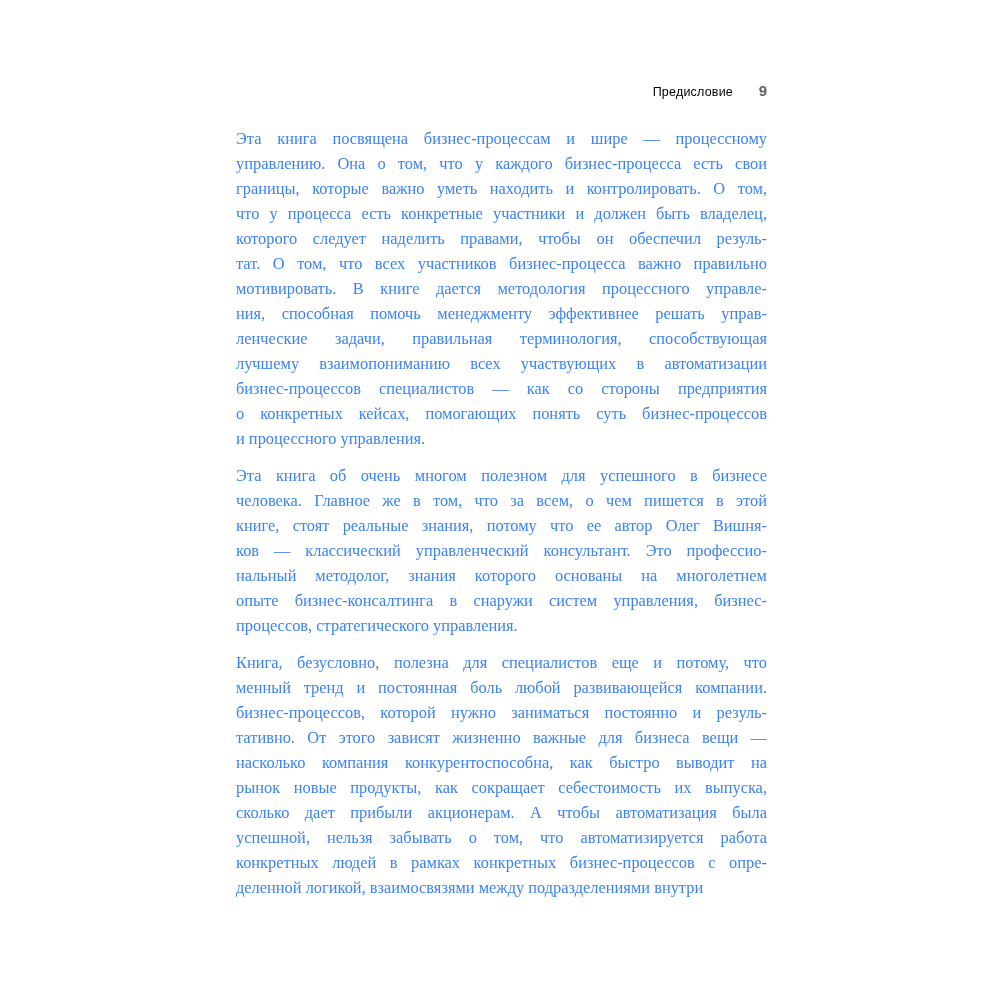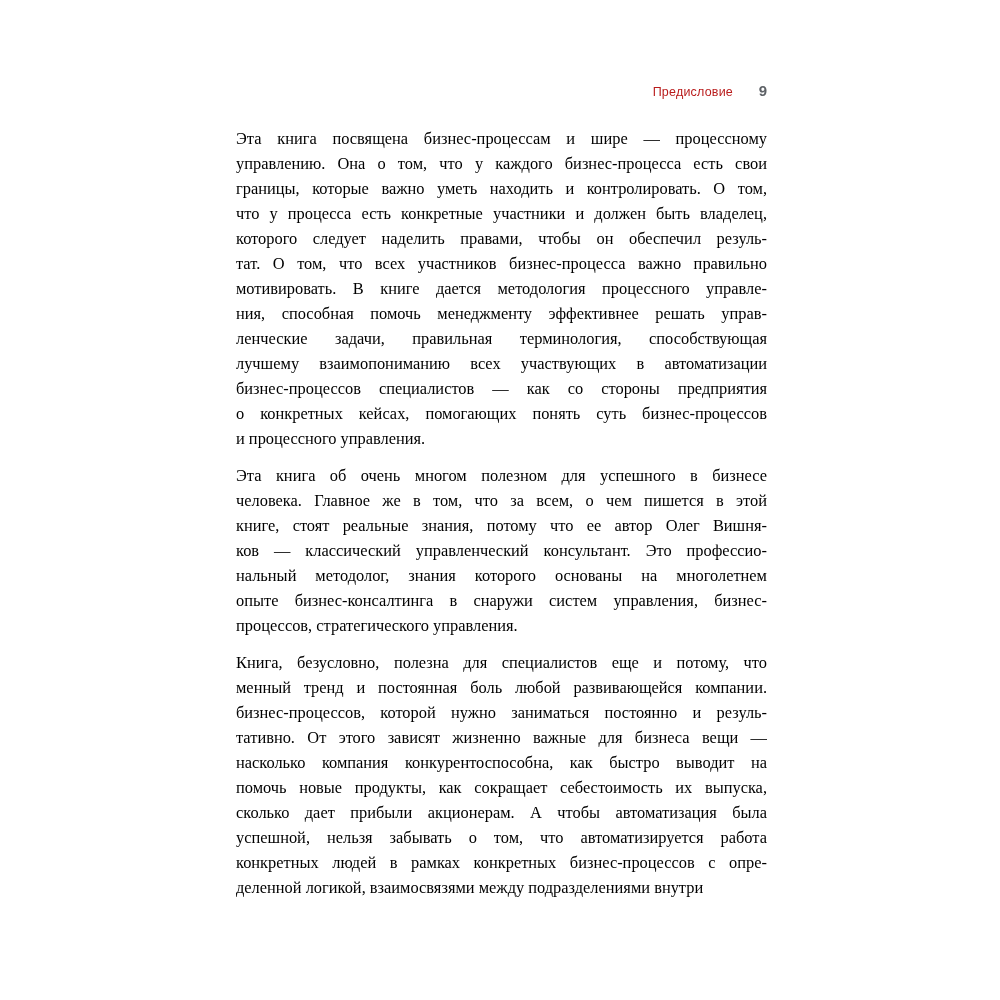--- a/index.html
+++ b/index.html
@@ -32,21 +32,21 @@
     width: 531px;
     display: flex;
     justify-content: flex-end;
     align-items: baseline;
     gap: 22px;
   }
   .header-section-title {
     font-family: "Liberation Sans", "DejaVu Sans", sans-serif;
     font-size: 12.5px;
     letter-spacing: 0.2px;
-    color: #b91c1c;
+    color: #000000;
     white-space: nowrap;
   }
   .header-page-number {
     font-family: "Liberation Sans", "DejaVu Sans", sans-serif;
     font-size: 15px;
     font-weight: 700;
     color: #5d6166;
     min-width: 12px;
     text-align: right;
   }
@@ -56,21 +56,21 @@
     position: absolute;
     left: 236px;
     top: 126px;
     width: 531px;
   }
 
   .body-paragraph {
     margin: 0 0 12px 0;
     font-size: 16.4px;
     line-height: 25px;
-    color: #000000;
+    color: #3b82f6;
     text-align: justify;
     text-justify: inter-word;
     word-spacing: 0;
     hyphens: none;
   }
   .body-paragraph:last-child {
     margin-bottom: 12px;
   }
 
   
@@ -118,21 +118,21 @@
         <span class="text-line">нальный методолог, знания которого основаны на многолетнем</span>
         <span class="text-line">опыте бизнес-консалтинга в снаружи систем управления, бизнес-</span>
         <span class="text-line line-last">процессов, стратегического управления.</span>
       </p>
       <p class="body-paragraph">
         <span class="text-line">Книга, безусловно, полезна для специалистов еще и потому, что</span>
         <span class="text-line">менный тренд и постоянная боль любой развивающейся компании.</span>
         <span class="text-line">бизнес-процессов, которой нужно заниматься постоянно и резуль-</span>
         <span class="text-line">тативно. От этого зависят жизненно важные для бизнеса вещи —</span>
         <span class="text-line">насколько компания конкурентоспособна, как быстро выводит на</span>
-        <span class="text-line">помочь новые продукты, как сокращает себестоимость их выпуска,</span>
+        <span class="text-line">рынок новые продукты, как сокращает себестоимость их выпуска,</span>
         <span class="text-line">сколько дает прибыли акционерам. А чтобы автоматизация была</span>
         <span class="text-line">успешной, нельзя забывать о том, что автоматизируется работа</span>
         <span class="text-line">конкретных людей в рамках конкретных бизнес-процессов с опре-</span>
         <span class="text-line line-last">деленной логикой, взаимосвязями между подразделениями внутри</span>
       </p>
     </div>
 
 </div>
 
 </body></html>

